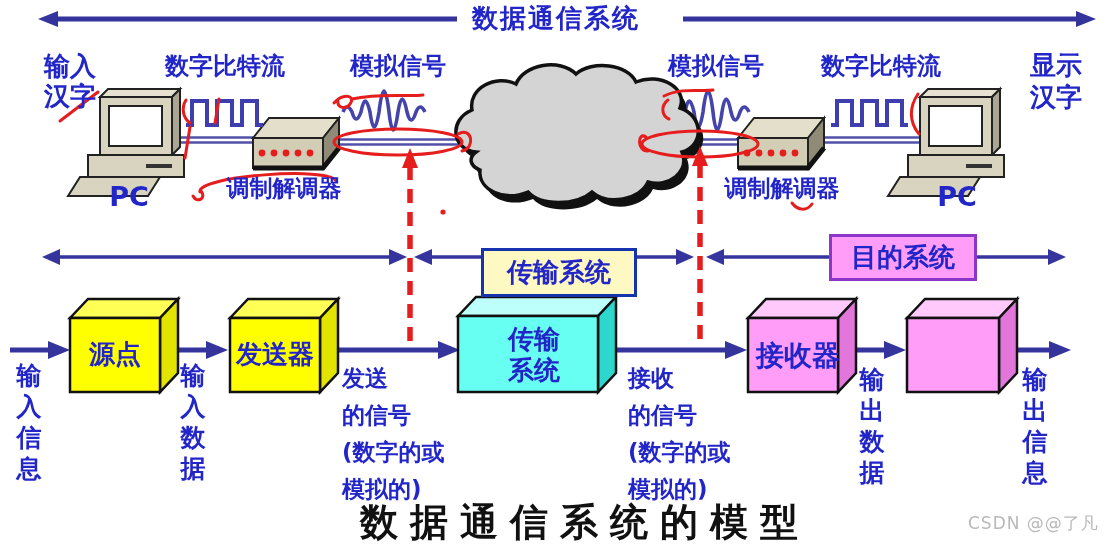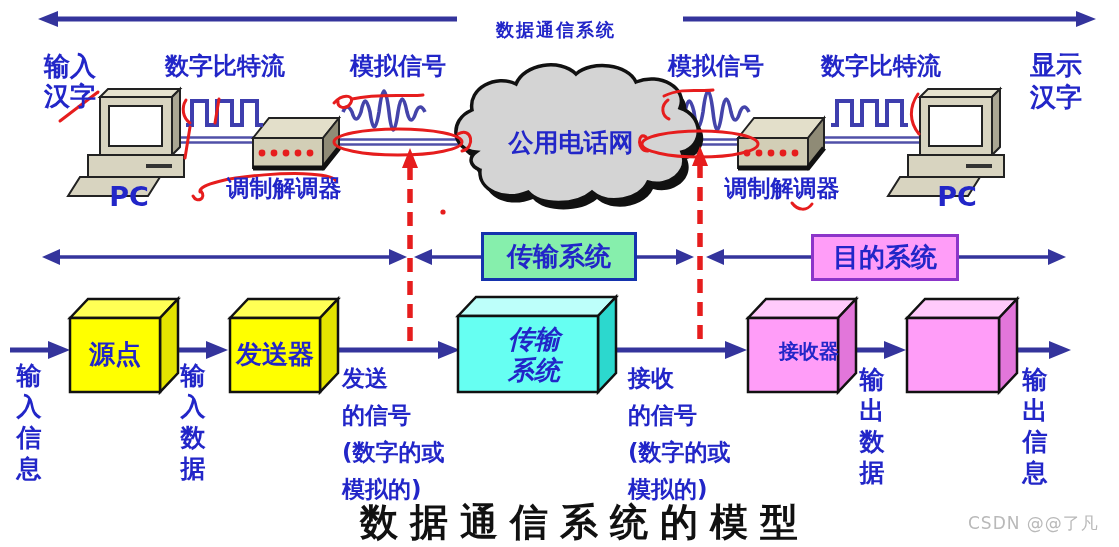--- a/index.html
+++ b/index.html
@@ -179,46 +179,45 @@
     <polygon points="838,318 856,299 856,373 838,392" fill="#e276da"></polygon>
     <rect x="748" y="318" width="90" height="74" fill="#ff9df8"></rect>
   </g>
   <g stroke="#111" stroke-width="2.5">
     <polygon points="907,318 925,299 1017,299 999,318" fill="#ffcafb"></polygon>
     <polygon points="999,318 1017,299 1017,373 999,392" fill="#e276da"></polygon>
     <rect x="907" y="318" width="92" height="74" fill="#ff9df8"></rect>
   </g>
 </svg>
 
-  <div class="lbl" style="left:446px;top:19px;width:220px;font-size:18px;letter-spacing:2px;">数据通信系统</div>
+  <div class="lbl" style="left:446px;top:3px;width:220px;font-size:26px;letter-spacing:2px;">数据通信系统</div>
 
   <div class="lbl" style="left:32px;top:51px;width:76px;font-size:26px;line-height:30px;">输入
 汉字</div>
   <div class="lbl" style="left:150px;top:52px;width:150px;font-size:24px;">数字比特流</div>
   <div class="lbl" style="left:340px;top:52px;width:116px;font-size:24px;">模拟信号</div>
   <div class="lbl" style="left:100px;top:181px;width:58px;font-size:27px;">PC</div>
   <div class="lbl" style="left:208px;top:175px;width:152px;font-size:23px;">调制解调器</div>
 
-  <div class="lbl" style="left:478px;top:128px;width:186px;font-size:25px;">公用电话网</div>
 
   <div class="lbl" style="left:658px;top:52px;width:116px;font-size:24px;">模拟信号</div>
   <div class="lbl" style="left:806px;top:52px;width:150px;font-size:24px;">数字比特流</div>
   <div class="lbl" style="left:1018px;top:49px;width:76px;font-size:26px;line-height:32px;">显示
 汉字</div>
   <div class="lbl" style="left:928px;top:181px;width:58px;font-size:27px;">PC</div>
   <div class="lbl" style="left:706px;top:175px;width:152px;font-size:23px;">调制解调器</div>
 
-  <div class="band" style="left:481px;top:232px;width:150px;height:43px;background:#86efac;border:3px solid #1533ad;">传输系统</div>
-  <div class="band" style="left:811px;top:234px;width:142px;height:41px;background:#ff9df8;border:3px solid #8c35c9;">目的系统</div>
+  <div class="band" style="left:481px;top:248px;width:150px;height:43px;background:#fef9c3;border:3px solid #1533ad;">传输系统</div>
+  <div class="band" style="left:829px;top:234px;width:142px;height:41px;background:#ff9df8;border:3px solid #8c35c9;">目的系统</div>
 
   <div class="lbl" style="left:70px;top:339px;width:90px;font-size:26px;">源点</div>
   <div class="lbl" style="left:230px;top:339px;width:90px;font-size:26px;">发送器</div>
-  <div class="lbl" style="left:458px;top:324px;width:152px;font-size:26px;line-height:31px;font-style:italic;">传输
+  <div class="lbl" style="left:458px;top:324px;width:152px;font-size:26px;line-height:31px;">传输
 系统</div>
-  <div class="lbl" style="left:748px;top:339px;width:100px;font-size:20px;padding-left:11px;">接收器</div>
+  <div class="lbl" style="left:748px;top:339px;width:100px;font-size:28px;">接收器</div>
 
   <div class="lbl vert" style="left:13px;top:360px;width:32px;">输
 入
 信
 息</div>
   <div class="lbl vert" style="left:177px;top:360px;width:32px;">输
 入
 数
 据</div>
   <div class="lbl vert" style="left:856px;top:364px;width:32px;">输

